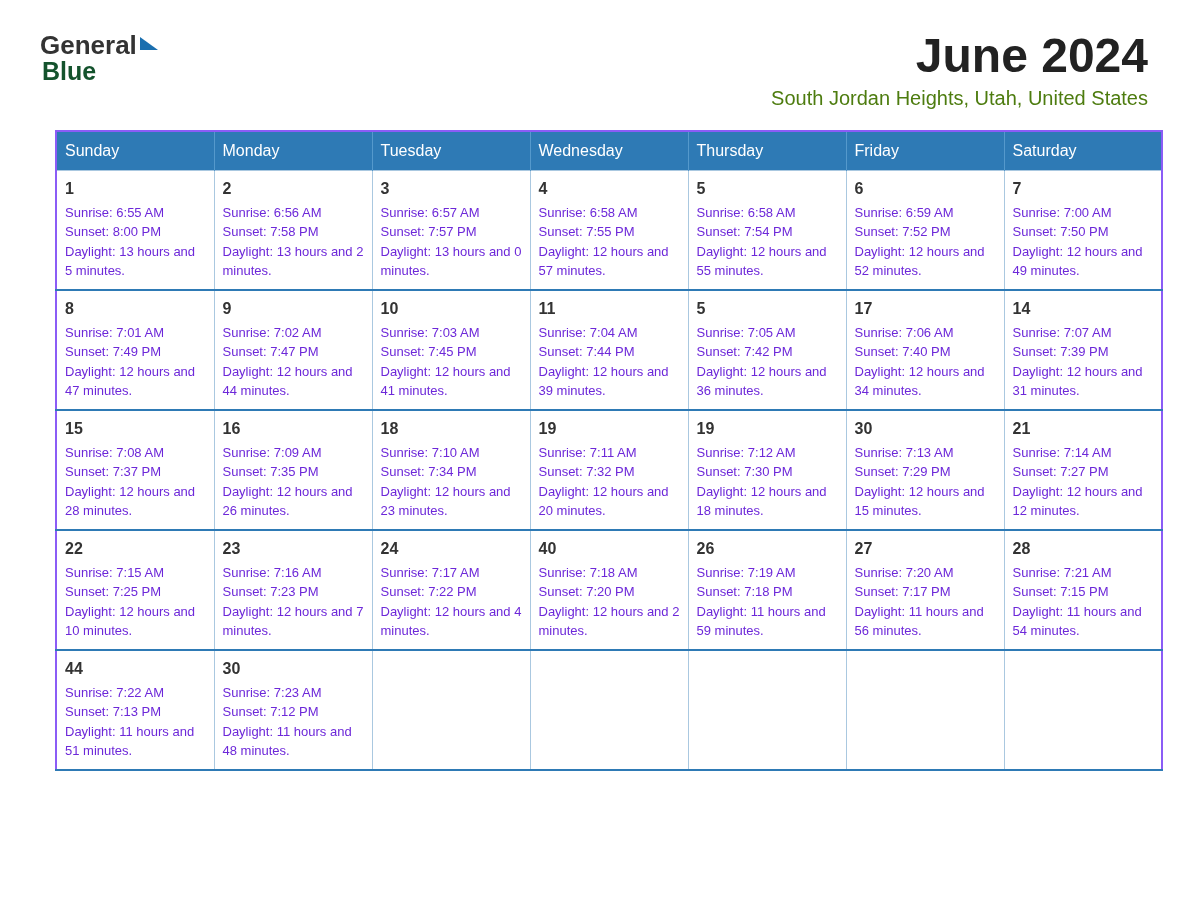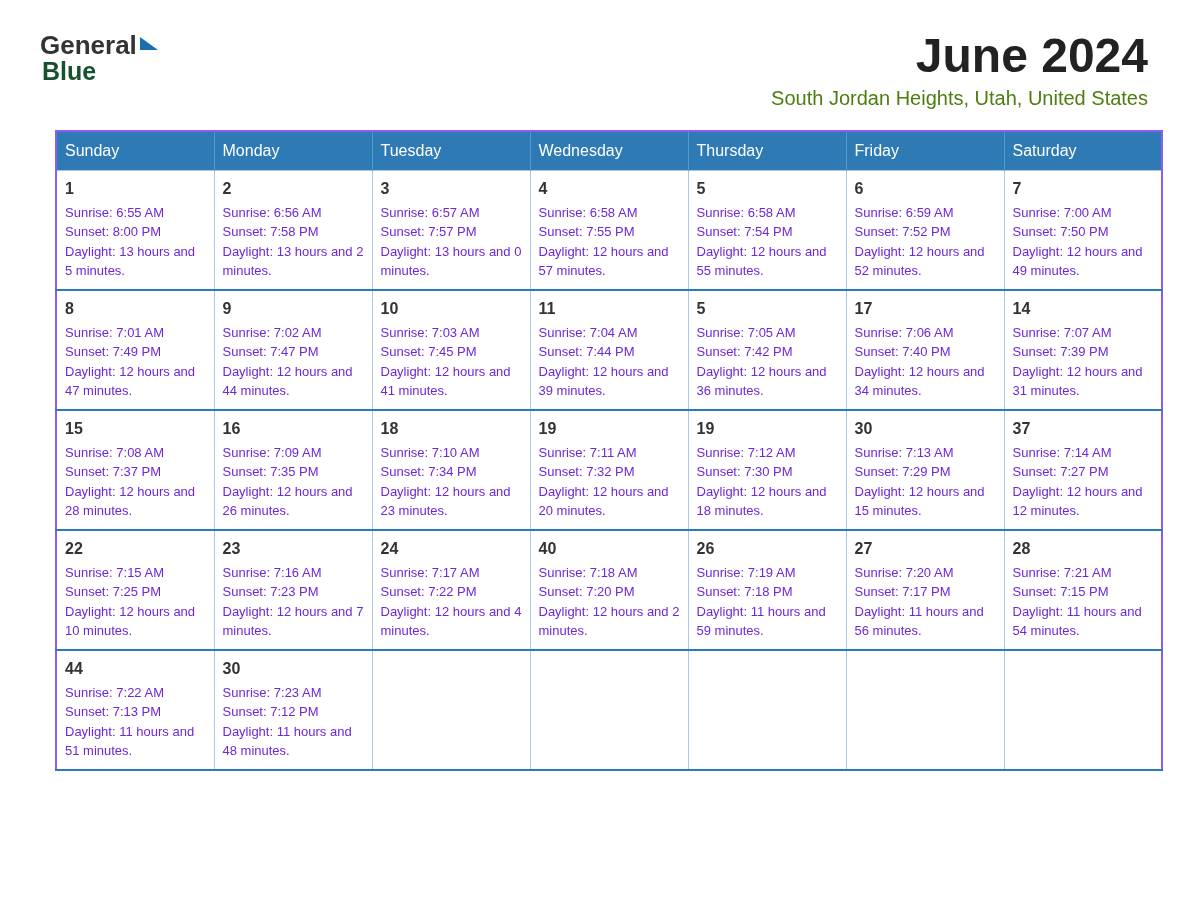--- a/index.html
+++ b/index.html
@@ -164,21 +164,21 @@
           <td><span class="day-num">17</span><span class="day-info">Sunrise: 7:06 AM<br>Sunset: 7:40 PM<br>Daylight: 12 hours and 34 minutes.</span></td>
           <td><span class="day-num">14</span><span class="day-info">Sunrise: 7:07 AM<br>Sunset: 7:39 PM<br>Daylight: 12 hours and 31 minutes.</span></td>
         </tr>
         <tr class="week-row">
           <td><span class="day-num">15</span><span class="day-info">Sunrise: 7:08 AM<br>Sunset: 7:37 PM<br>Daylight: 12 hours and 28 minutes.</span></td>
           <td><span class="day-num">16</span><span class="day-info">Sunrise: 7:09 AM<br>Sunset: 7:35 PM<br>Daylight: 12 hours and 26 minutes.</span></td>
           <td><span class="day-num">18</span><span class="day-info">Sunrise: 7:10 AM<br>Sunset: 7:34 PM<br>Daylight: 12 hours and 23 minutes.</span></td>
           <td><span class="day-num">19</span><span class="day-info">Sunrise: 7:11 AM<br>Sunset: 7:32 PM<br>Daylight: 12 hours and 20 minutes.</span></td>
           <td><span class="day-num">19</span><span class="day-info">Sunrise: 7:12 AM<br>Sunset: 7:30 PM<br>Daylight: 12 hours and 18 minutes.</span></td>
           <td><span class="day-num">30</span><span class="day-info">Sunrise: 7:13 AM<br>Sunset: 7:29 PM<br>Daylight: 12 hours and 15 minutes.</span></td>
-          <td><span class="day-num">37</span><span class="day-info">Sunrise: 7:14 AM<br>Sunset: 7:27 PM<br>Daylight: 12 hours and 12 minutes.</span></td>
+          <td><span class="day-num">21</span><span class="day-info">Sunrise: 7:14 AM<br>Sunset: 7:27 PM<br>Daylight: 12 hours and 12 minutes.</span></td>
         </tr>
         <tr class="week-row">
           <td><span class="day-num">22</span><span class="day-info">Sunrise: 7:15 AM<br>Sunset: 7:25 PM<br>Daylight: 12 hours and 10 minutes.</span></td>
           <td><span class="day-num">23</span><span class="day-info">Sunrise: 7:16 AM<br>Sunset: 7:23 PM<br>Daylight: 12 hours and 7 minutes.</span></td>
           <td><span class="day-num">24</span><span class="day-info">Sunrise: 7:17 AM<br>Sunset: 7:22 PM<br>Daylight: 12 hours and 4 minutes.</span></td>
           <td><span class="day-num">40</span><span class="day-info">Sunrise: 7:18 AM<br>Sunset: 7:20 PM<br>Daylight: 12 hours and 2 minutes.</span></td>
           <td><span class="day-num">26</span><span class="day-info">Sunrise: 7:19 AM<br>Sunset: 7:18 PM<br>Daylight: 11 hours and 59 minutes.</span></td>
           <td><span class="day-num">27</span><span class="day-info">Sunrise: 7:20 AM<br>Sunset: 7:17 PM<br>Daylight: 11 hours and 56 minutes.</span></td>
           <td><span class="day-num">28</span><span class="day-info">Sunrise: 7:21 AM<br>Sunset: 7:15 PM<br>Daylight: 11 hours and 54 minutes.</span></td>
         </tr>

